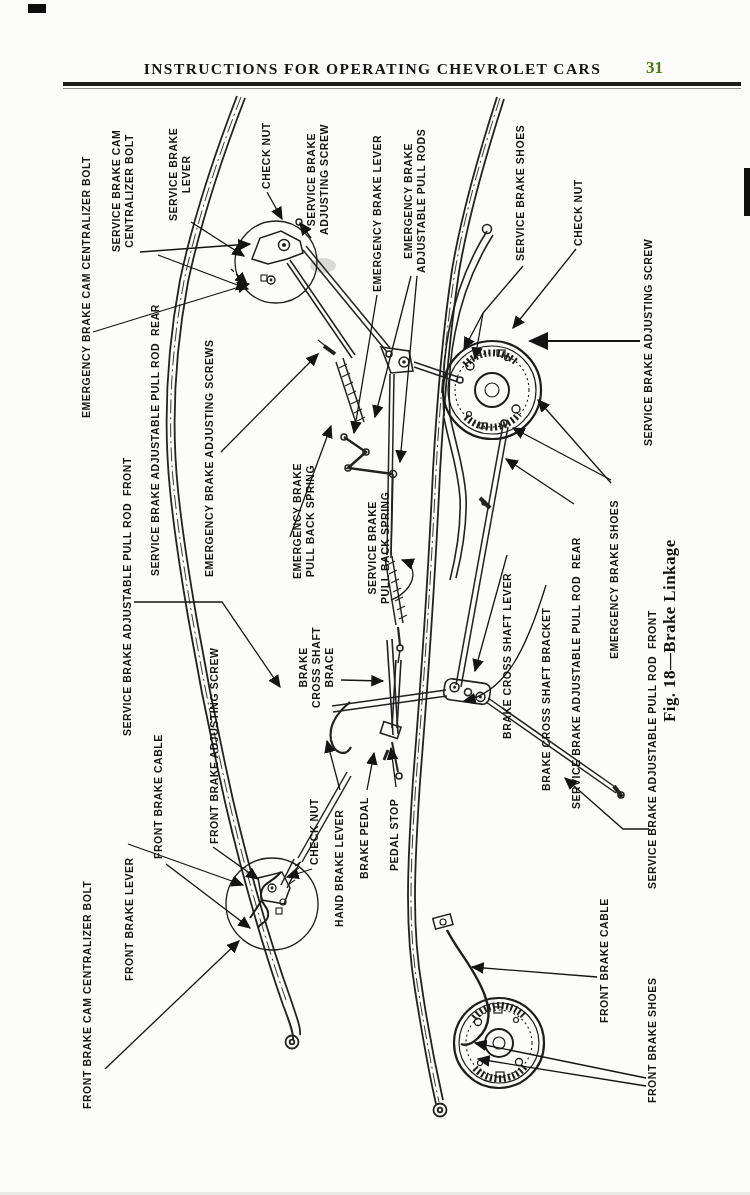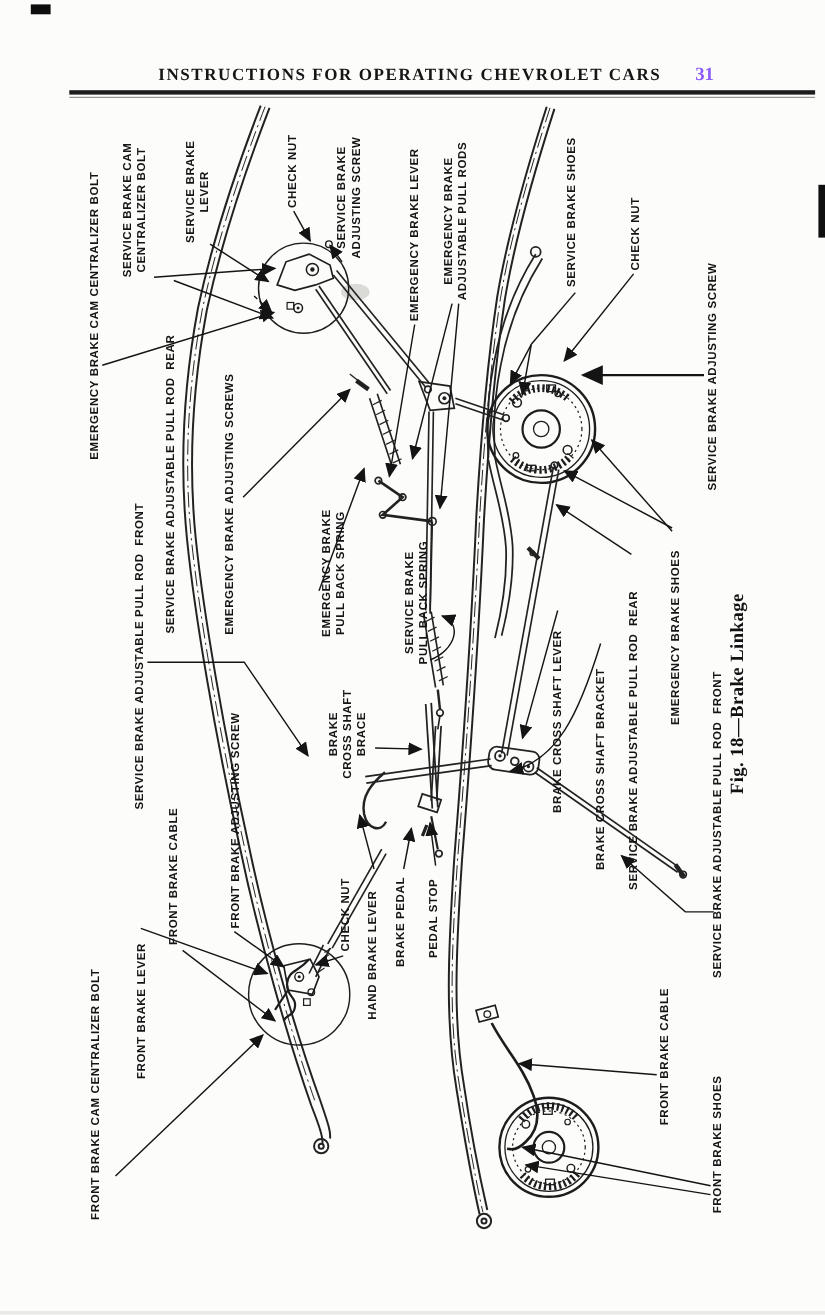--- a/index.html
+++ b/index.html
@@ -1,20 +1,20 @@
 <!DOCTYPE html>
 <html><head>
 <meta charset="utf-8">
 <style>
   html,body{margin:0;padding:0;background:#e8e8e6;}
   #page{position:relative;width:750px;height:1192px;background:#fcfcfb;overflow:hidden;
         font-family:"Liberation Sans",sans-serif;color:#161616;}
   .hdr{position:absolute;top:60px;left:95px;width:555px;text-align:center;
        font:700 15.5px "Liberation Serif",serif;letter-spacing:1.4px;color:#151515;}
-  .pageno{position:absolute;top:58px;left:632px;font:700 17px "Liberation Serif",serif;color:#8b5cf6;}
+  .pageno{position:absolute;top:58px;left:646px;font:700 17px "Liberation Serif",serif;color:#4d7c0f;}
   .rule{position:absolute;top:82px;left:63px;width:678px;height:4px;background:#1c1c1c;}
   .rule2{position:absolute;top:88px;left:63px;width:678px;height:1px;background:#8b8b86;}
   .blotch1{position:absolute;top:4px;left:28px;width:18px;height:9px;background:#0d0d0d;}
   .blotch2{position:absolute;top:168px;left:744px;width:6px;height:48px;background:#101010;}
   .smudge{position:absolute;top:258px;left:310px;width:26px;height:15px;border-radius:50%;
           background:#c8c8c2;opacity:.65;}
   .vl{position:absolute;transform-origin:0 0;transform:rotate(-90deg);
       font:700 10.5px/13px "Liberation Sans",sans-serif;letter-spacing:.55px;
       white-space:pre;text-align:center;color:#141414;}
   .cap{position:absolute;transform-origin:0 0;transform:rotate(-90deg);

